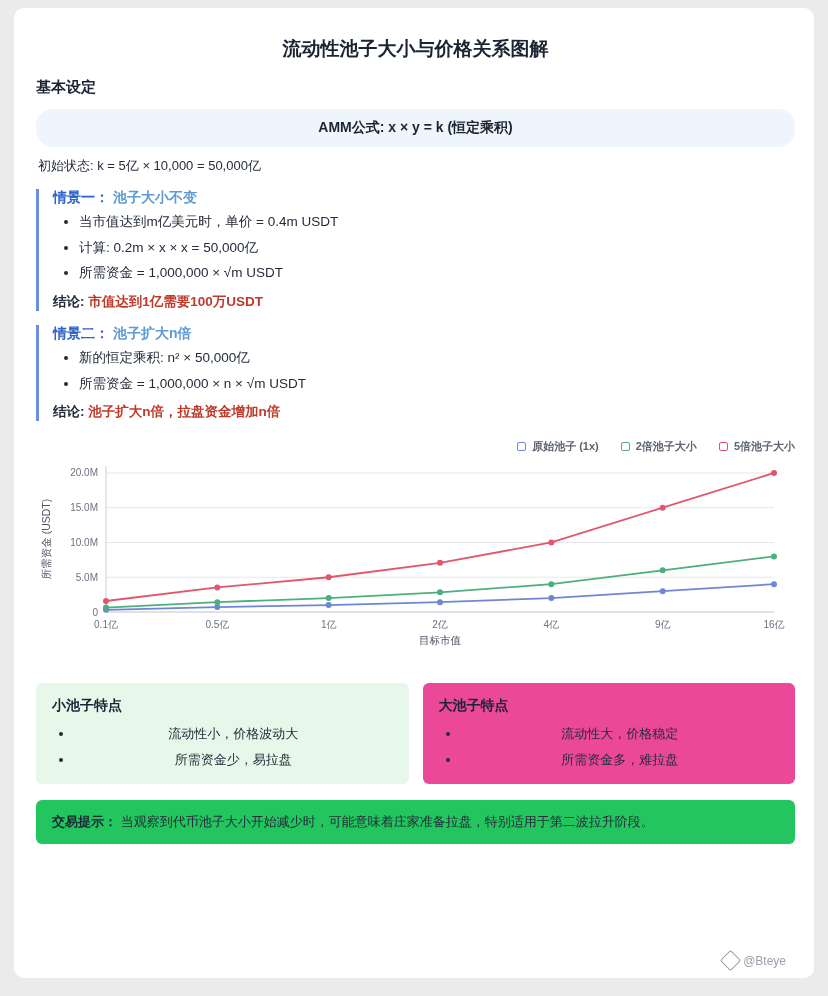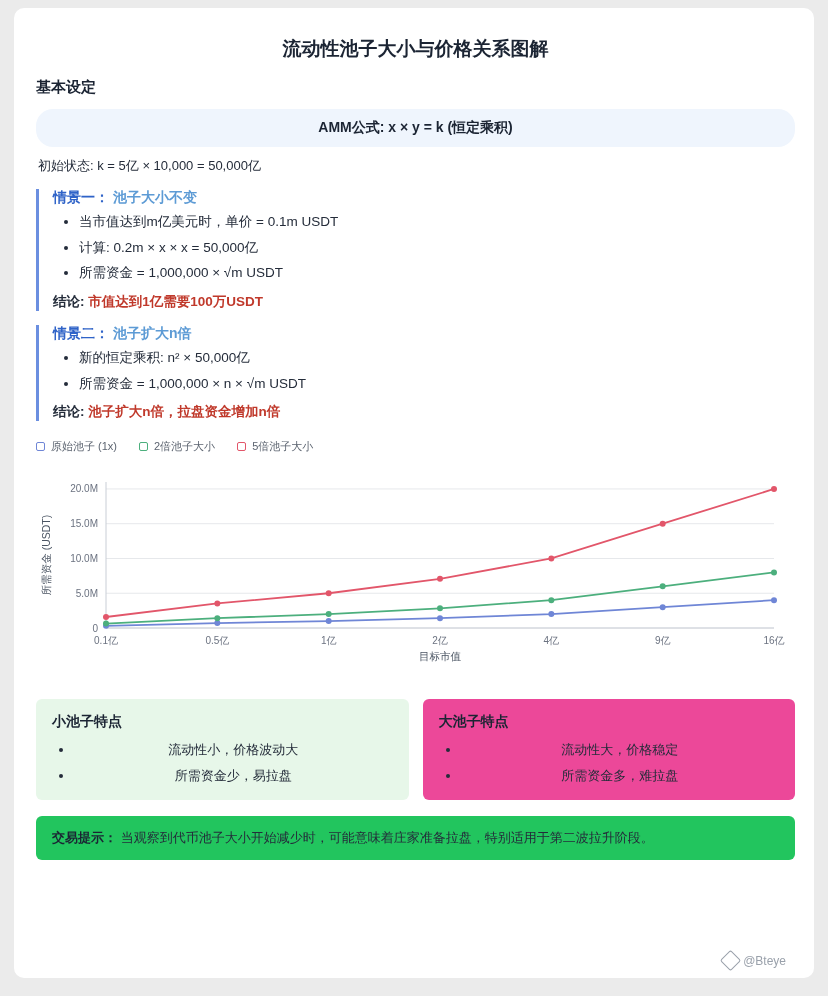--- a/index.html
+++ b/index.html
@@ -95,43 +95,44 @@
   }
   .chart-title {
     text-align: center;
     font-size: 13px;
     color: #333a45;
     font-weight: bold;
     margin-bottom: 6px;
   }
   .legend {
     display: flex;
-    justify-content: flex-start;
+    justify-content: flex-end;
     gap: 22px;
-    margin-bottom: 20px;
+    margin-bottom: 4px;
+    font-weight: bold;
   }
   .legend-item {
     display: flex;
     align-items: center;
     gap: 6px;
     font-size: 11px;
     color: #5c6470;
   }
   .legend-swatch {
     width: 9px;
     height: 9px;
     border-radius: 2px;
     border: 1.5px solid #888;
     background: #fff;
     box-sizing: border-box;
   }
   .cards-row {
     display: flex;
     gap: 14px;
-    margin-top: 30px;
+    margin-top: 14px;
   }
   .mini-card {
     flex: 1;
     border-radius: 6px;
     padding: 14px 16px 12px 16px;
     box-sizing: border-box;
   }
   .mini-card.green { background: #e7f7e9; }
   .mini-card.pink { background: #ec4899; }
   .mini-card h4 {
@@ -197,21 +198,21 @@
   <div class="formula-box">AMM公式: x × y = k (恒定乘积)</div>
 
   <div class="plain-line">初始状态: k = 5亿 × 10,000 = 50,000亿</div>
 
   <div class="scenario">
     <div class="scenario-title">
       <span>情景一：</span>
       <span class="sub">池子大小不变</span>
     </div>
     <ul class="bullets">
-      <li>当市值达到m亿美元时，单价 = 0.1m USDT</li>
+      <li>当市值达到m亿美元时，单价 = 0.4m USDT</li>
       <li>计算: 0.2m × x × x = 50,000亿</li>
       <li>所需资金 = 1,000,000 × √m USDT</li>
     </ul>
     <div class="conclusion">
       <span>结论: </span><b>市值达到1亿需要100万USDT</b>
     </div>
   </div>
 
   <div class="scenario">
     <div class="scenario-title">

